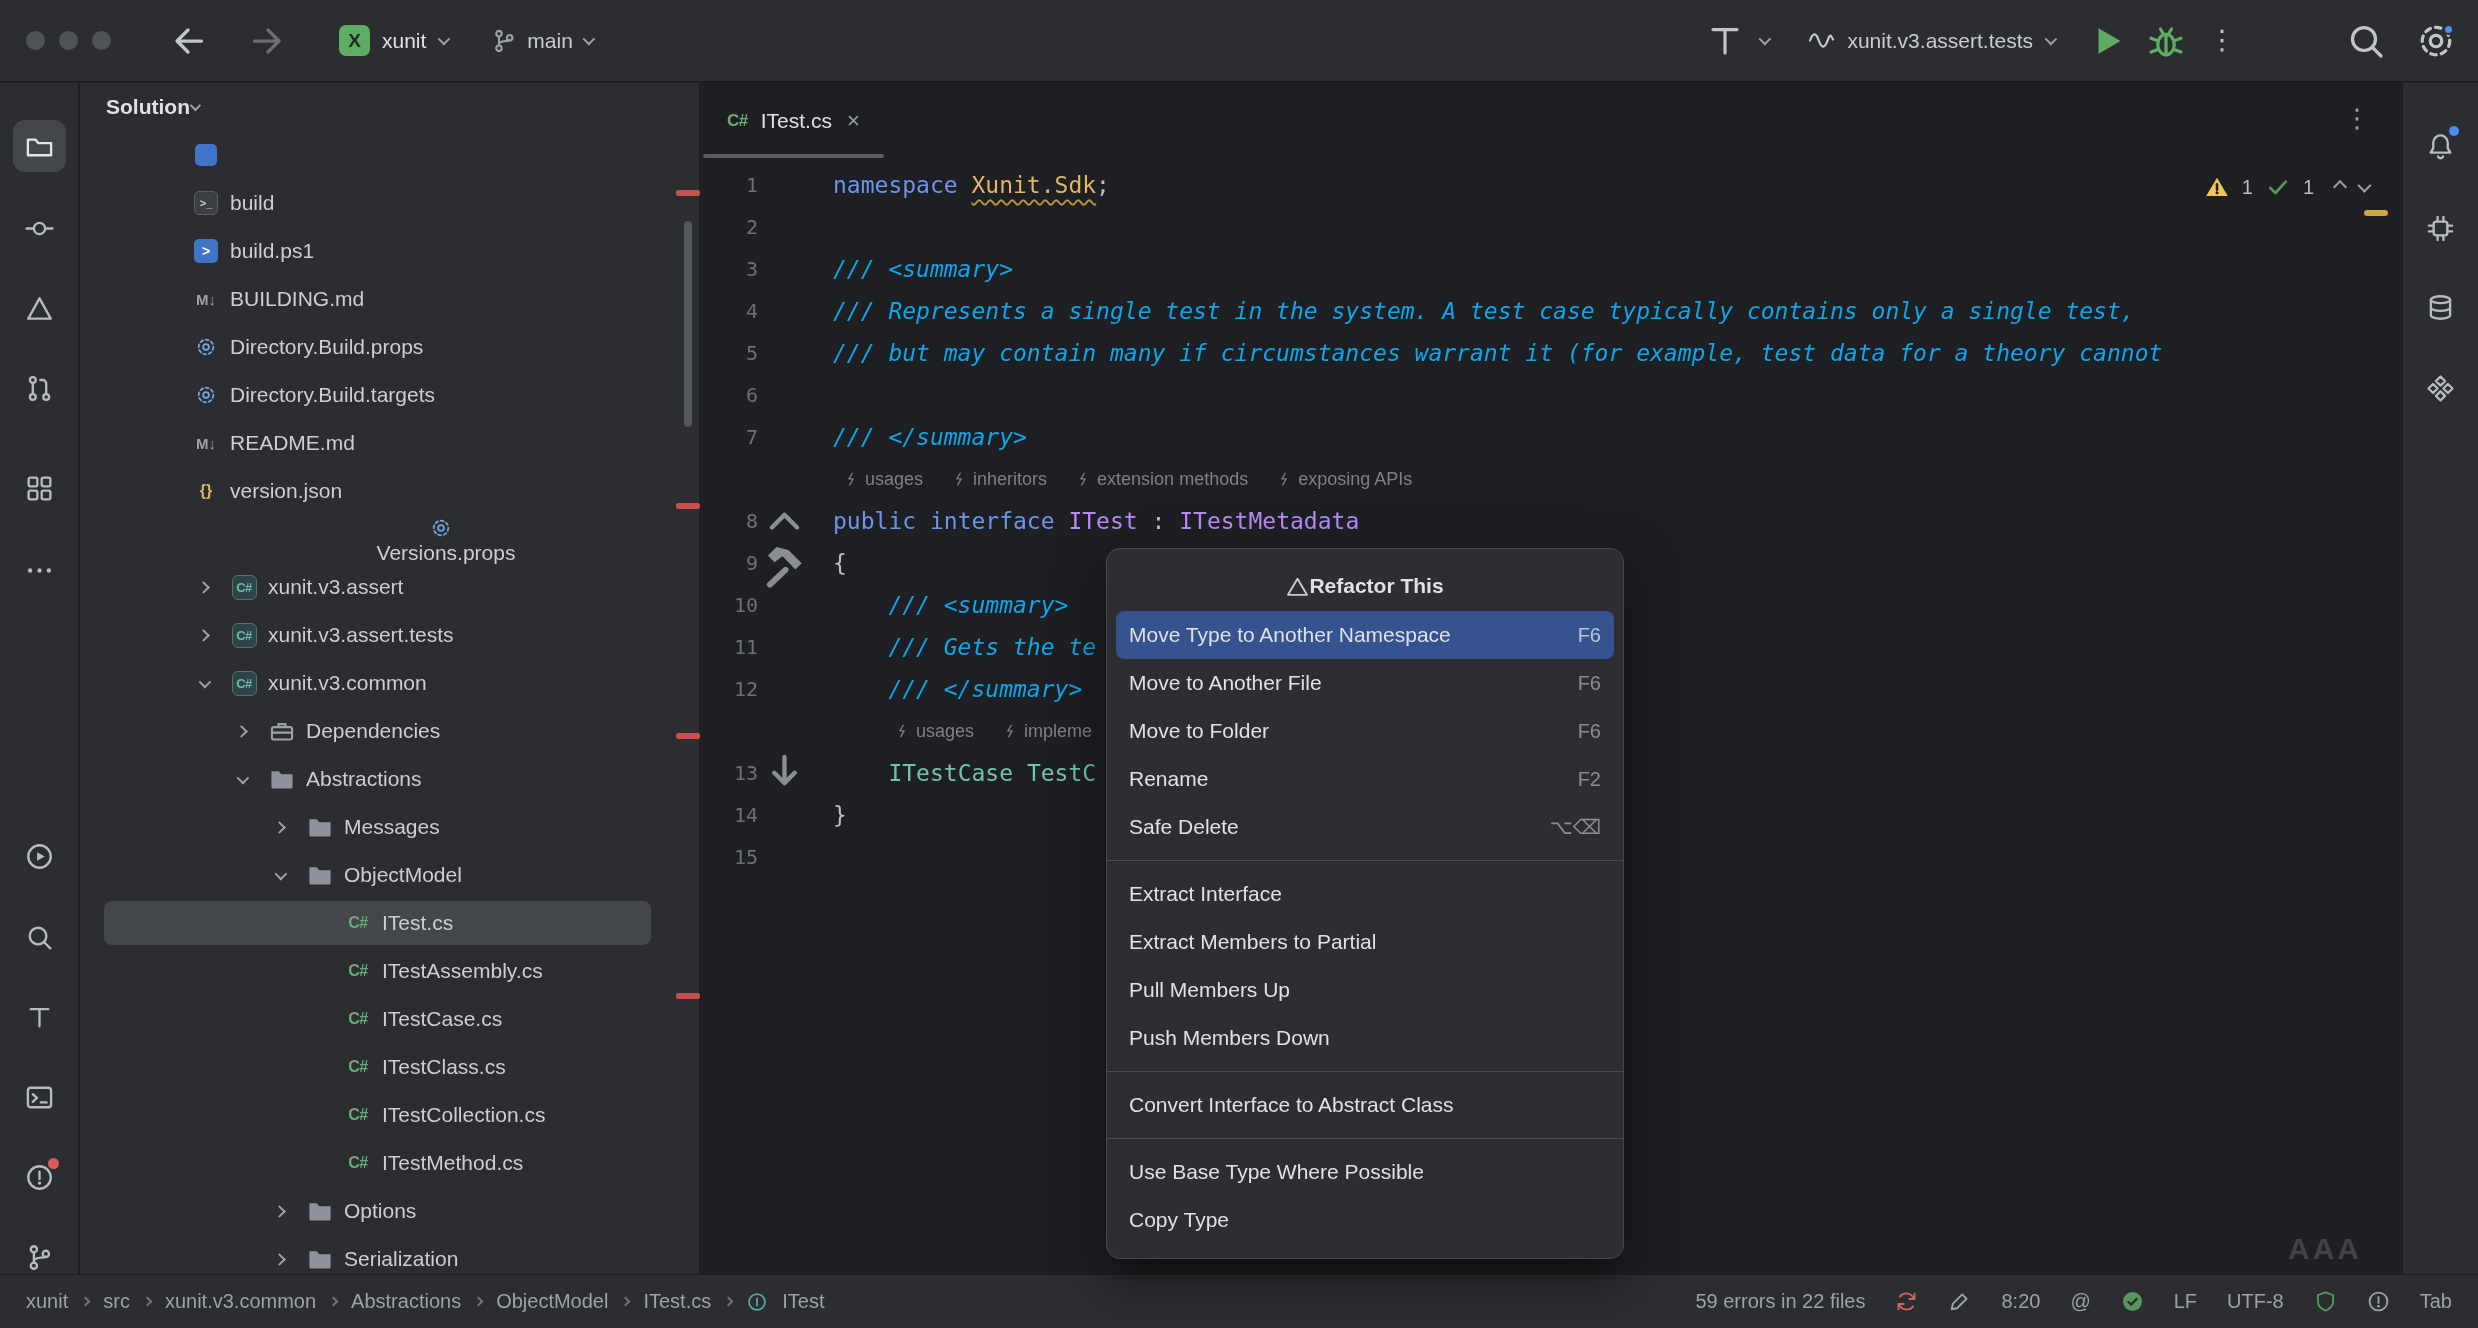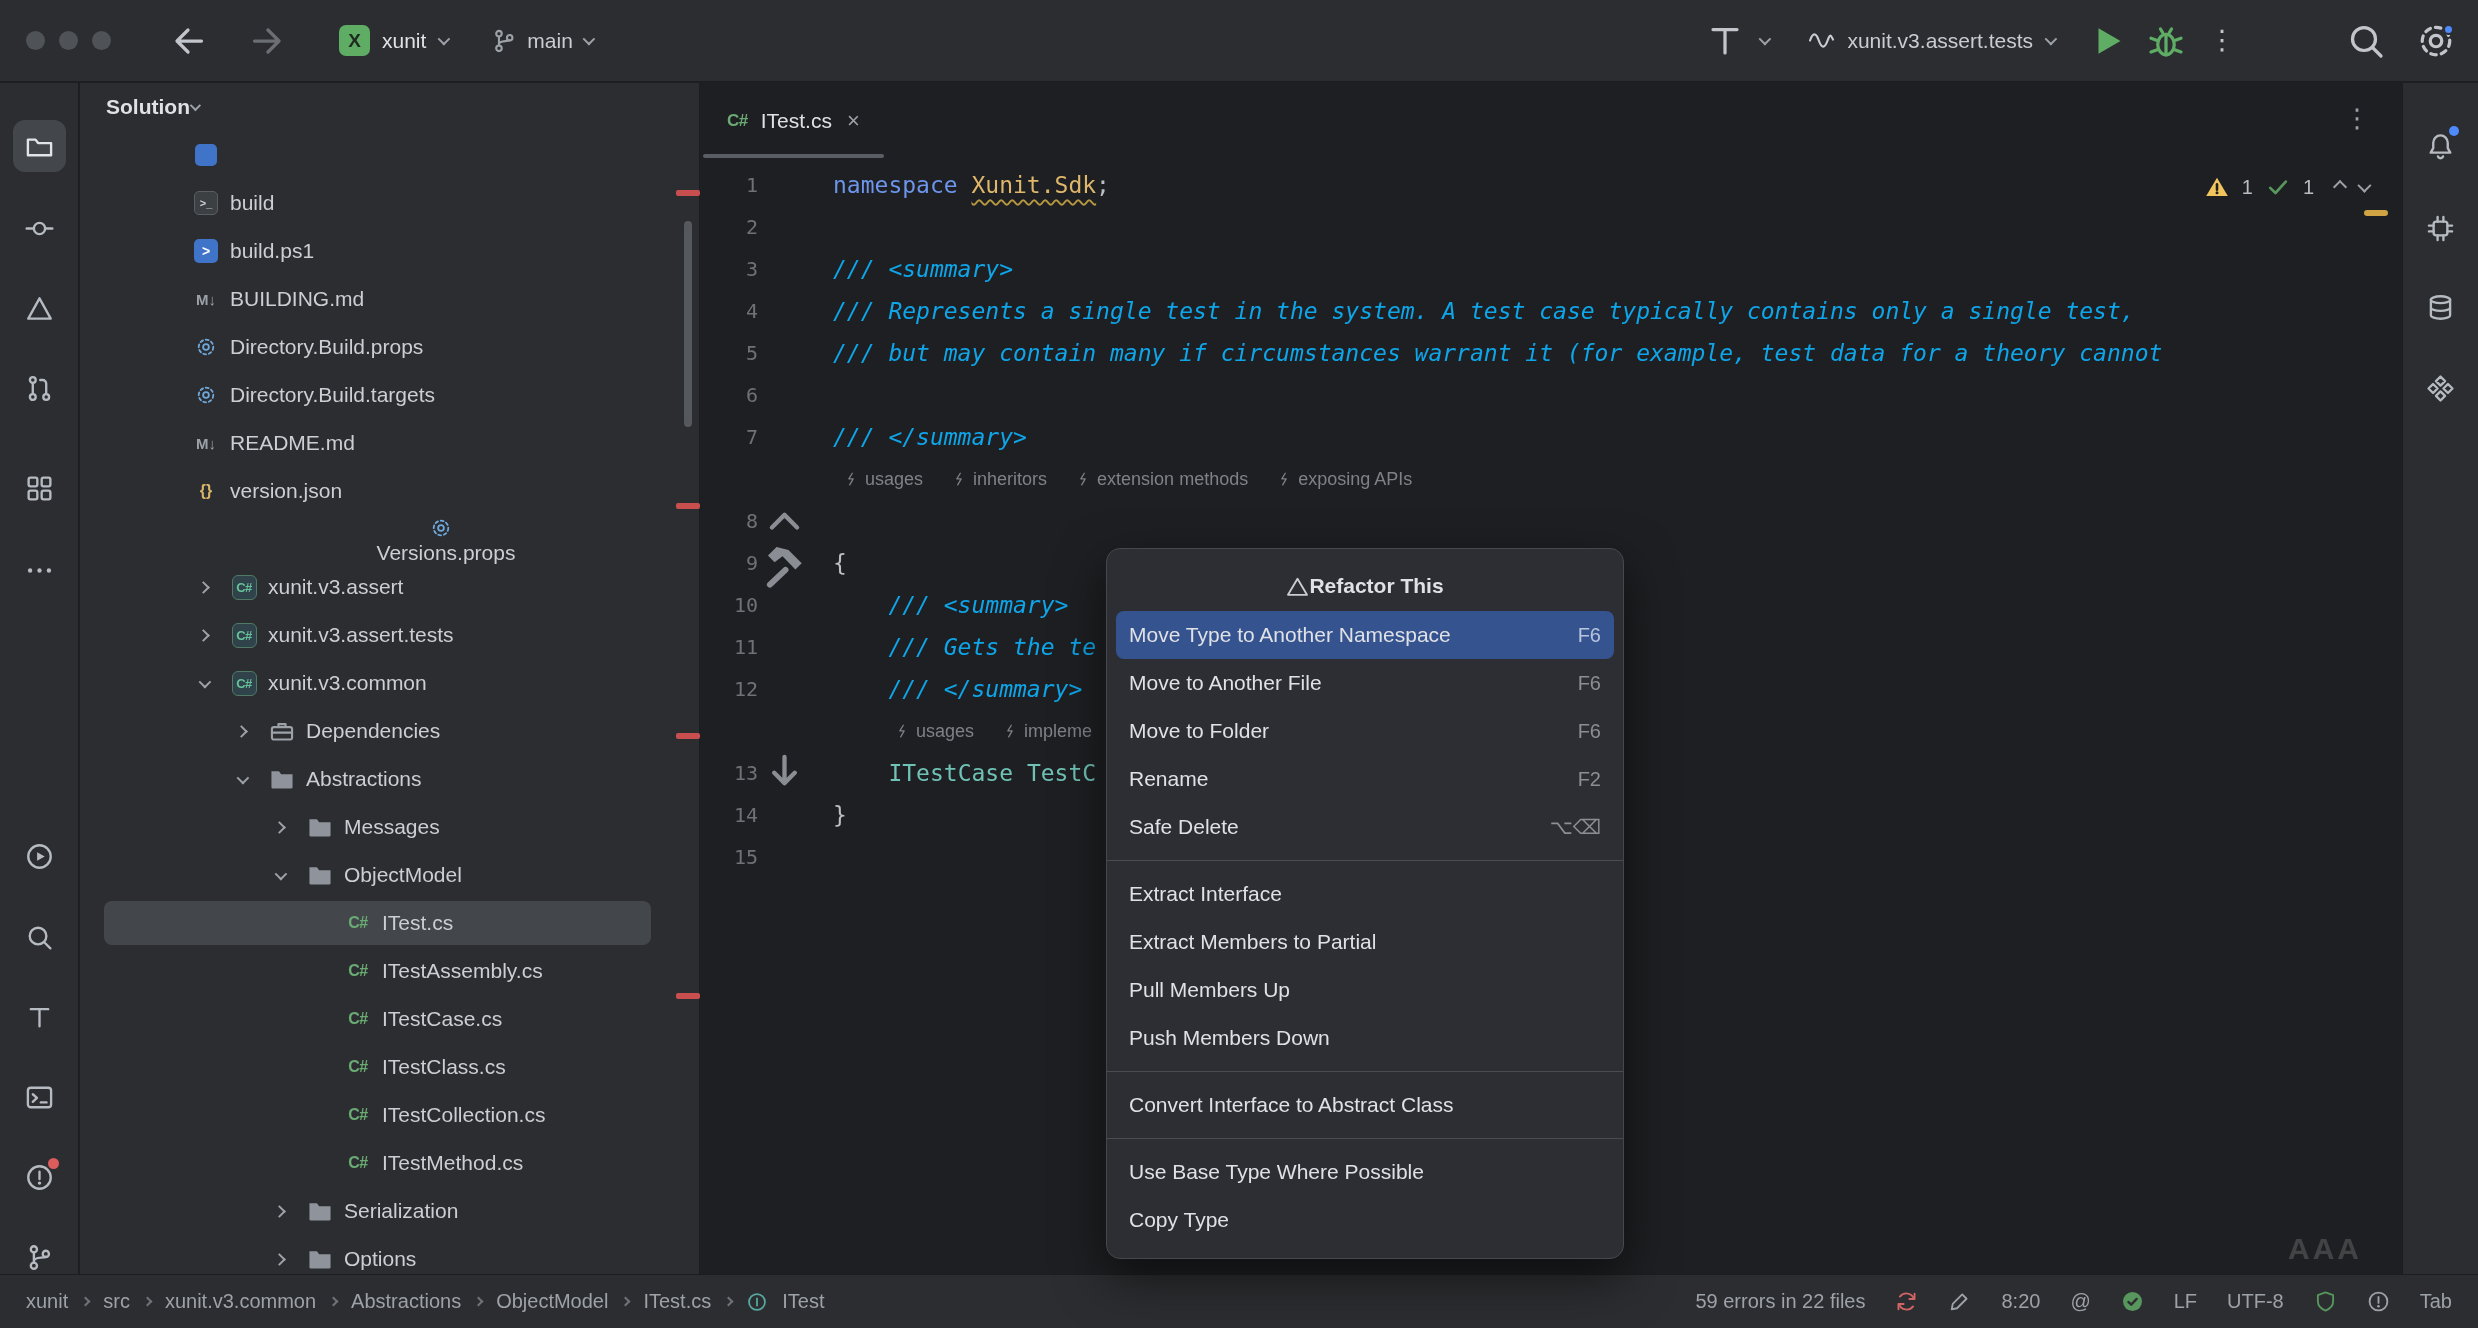--- a/index.html
+++ b/index.html
@@ -513,32 +513,32 @@
       </div>
       <div class="trow" style="padding-left: 189px;">
         <span class="chevslot">
           <span class="chev right"></span>
         </span>
         <span class="ticon">
           <svg viewBox="0 0 16 16" style="width:100%;height:100%">
             <path d="M1.5 3.2h4.6l1.4 1.8h7V13a.9.9 0 0 1-.9.9H2.4a.9.9 0 0 1-.9-.9z" fill="#8f949c"></path>
           </svg>
         </span>
-        <span class="tlabel">Serialization</span>
+        <span class="tlabel">Options</span>
       </div>
       <div class="trow" style="padding-left: 189px;">
         <span class="chevslot">
           <span class="chev right"></span>
         </span>
         <span class="ticon">
           <svg viewBox="0 0 16 16" style="width:100%;height:100%">
             <path d="M1.5 3.2h4.6l1.4 1.8h7V13a.9.9 0 0 1-.9.9H2.4a.9.9 0 0 1-.9-.9z" fill="#8f949c"></path>
           </svg>
         </span>
-        <span class="tlabel">Options</span>
+        <span class="tlabel">Serialization</span>
       </div>
     </div>
 </div>
 <div class="rstripe" style="top:190px"></div>
 <div class="rstripe" style="top:503px"></div>
 <div class="rstripe" style="top:733px"></div>
 <div class="rstripe" style="top:993px"></div>
 <div class="treescroll"></div>
 
 <div class="editor">
@@ -640,20 +640,21 @@
           <i>exposing APIs</i>
         </span>
       </div>
       <div class="cl">
         <span class="num">8</span>
         <span class="gut">
           <svg viewBox="0 0 16 16" fill="none" stroke="currentColor" stroke-width="1.3" stroke-linecap="round" stroke-linejoin="round" style="width:100%;height:100%">
             <path d="M4.2 9.8 8 6l3.8 3.8"></path>
           </svg>
         </span>
+        <span class="txt"><span class="tk-kw">public </span><span class="tk-kw">interface </span><span class="tk-itf">ITest</span><span class="tk-pln"> : </span><span class="tk-itf">ITestMetadata</span></span>
       </div>
       <div class="cl">
         <span class="num">9</span>
         <span class="gut">
           <svg viewBox="0 0 16 16" fill="none" stroke="currentColor" stroke-width="1.3" stroke-linecap="round" stroke-linejoin="round" style="width:100%;height:100%">
             <path d="M3 5.6 5.6 3l3.6.9 4 4-1.9 1.9-3.9-4L5 7.6z" fill="currentColor" stroke="none"></path>
             <path d="M8.3 9.9 3.6 14.4" stroke-width="1.8"></path>
           </svg>
         </span>
         <span class="txt"><span class="tk-pln">{</span></span>

